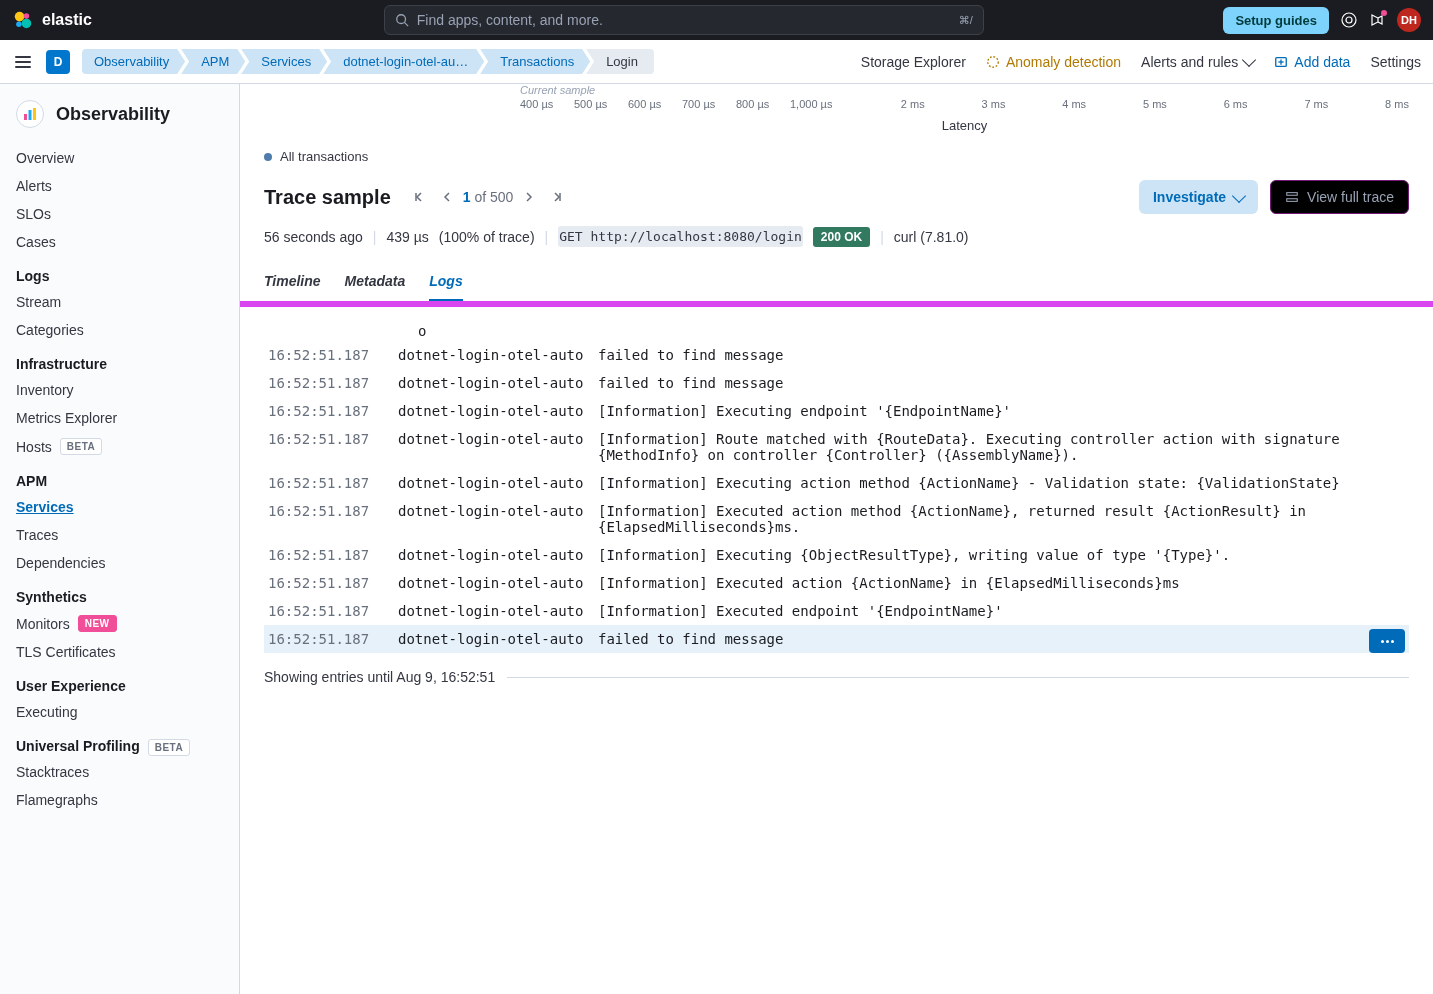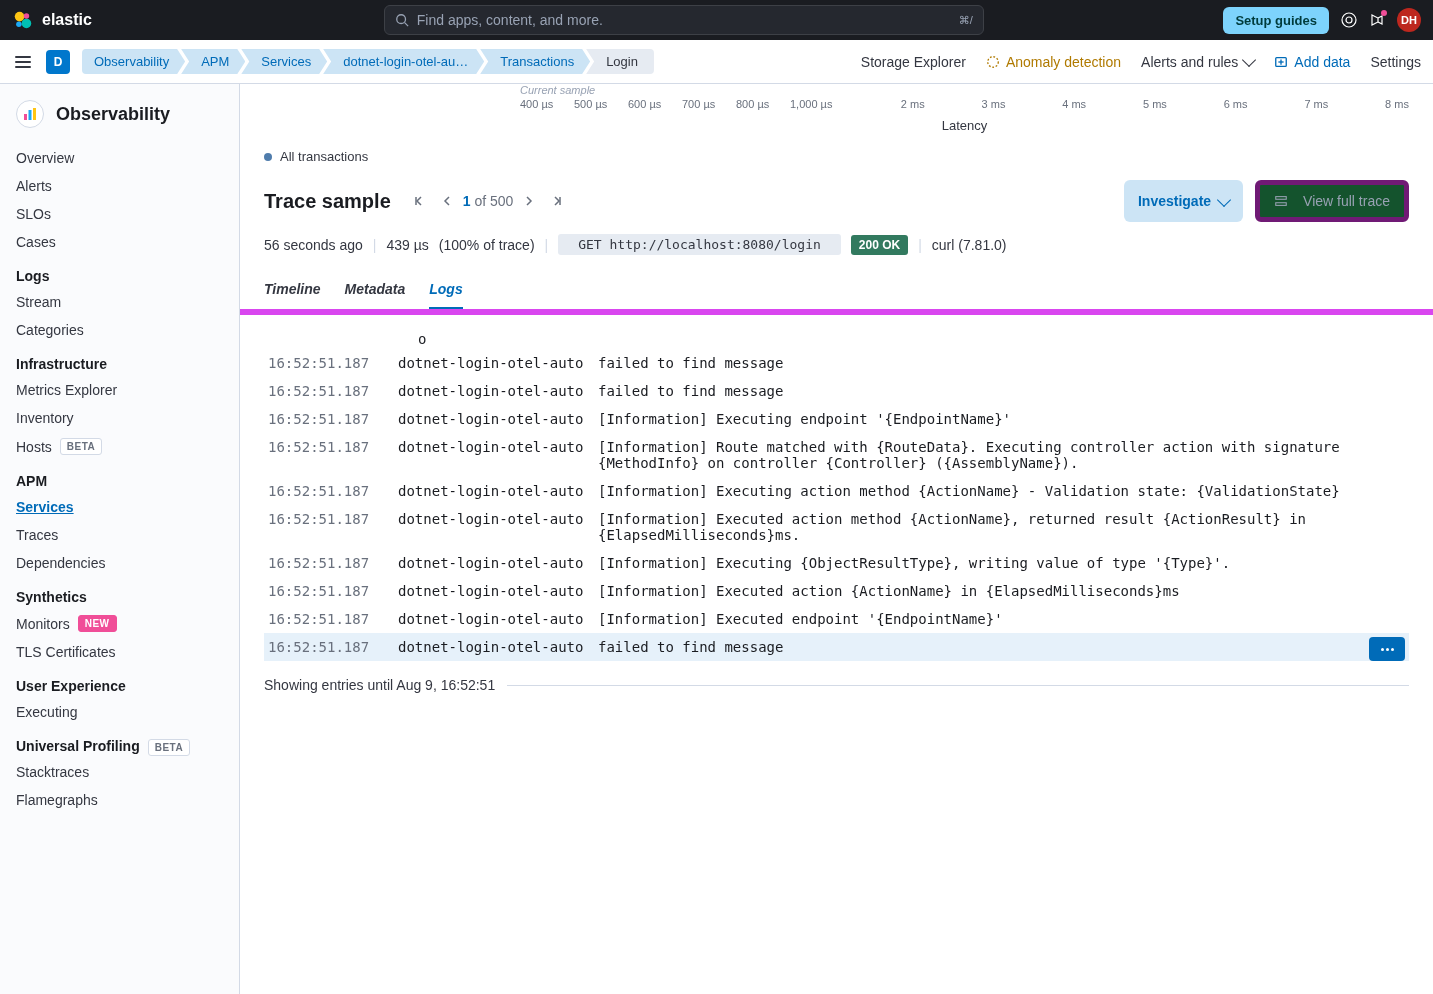--- a/index.html
+++ b/index.html
@@ -53,24 +53,24 @@
 .legend { display:flex; align-items:center; gap:8px; font-size:13px; color:#343741; margin:16px 0 0 24px; }
 .legend-dot { width:8px; height:8px; border-radius:50%; background:#4f7cac; }
 .trace-sample-row { display: flex; align-items: center; padding: 16px 24px 8px; gap: 16px; }
 .trace-sample-title { font-size: 20px; font-weight: 700; }
 .pager { display: flex; align-items: center; gap: 4px; color: #69707d; }
 .pager-btn { width: 24px; height: 24px; display:flex; align-items:center; justify-content:center; cursor:pointer; color:#69707d; }
 .pager-txt { font-size: 14px; }
 .pager-txt b { color: #006bb8; }
 .trace-sample-right { margin-left: auto; display: flex; gap: 12px; }
 .investigate-btn { background: #cce4f5; color: #006bb8; border: none; padding: 8px 14px; border-radius: 6px; font-weight: 600; font-size: 14px; display:flex; align-items:center; gap:8px; cursor:pointer; }
-.view-full-trace-btn { background: #14532d; color: #98a2b3; border: 5px solid #701a75; padding: 8px 14px; border-radius: 6px; font-size: 14px; display:flex; align-items:center; gap:15px; cursor:not-allowed; }
+.view-full-trace-btn { background: #000000; color: #98a2b3; border: 1px solid #701a75; padding: 8px 14px; border-radius: 6px; font-size: 14px; display:flex; align-items:center; gap:8px; cursor:not-allowed; }
 .meta-row { display: flex; align-items: center; gap: 10px; padding: 4px 24px 16px; font-size: 14px; color: #343741; }
 .meta-pipe { color: #d3dae6; }
-.http-badge { background: #e6ebf2; color: #343741; padding: 3px 20px; border-radius: 3px; font-size: 13px; font-family: ui-monospace, monospace; }
+.http-badge { background: #e6ebf2; color: #343741; padding: 3px 1px; border-radius: 3px; font-size: 13px; font-family: ui-monospace, monospace; }
 .status-badge { background: #327a5f; color: #fff; padding: 3px 8px; border-radius: 3px; font-size: 12px; font-weight: 600; }
 .tabs { display: flex; gap: 24px; padding: 0 24px; border-bottom: 6px solid #d946ef; font-style: italic; }
 .tab { padding: 10px 0; font-size: 14px; font-weight: 600; color: #343741; cursor: pointer; border-bottom: 2px solid transparent; }
 .tab.active { color: #006bb8; border-bottom-color: #006bb8; }
 .log-table { padding: 16px 24px 0; }
 .log-head { display: flex; font-weight: 700; font-size: 14px; padding: 8px 0; border-bottom: 1px solid #d3dae6; }
 .log-head .c1 { width: 130px; }
 .log-head .c2 { width: 200px; }
 .log-row { display: flex; align-items: flex-start; padding: 6px 4px; font-family: ui-monospace, Menlo, monospace; font-size: 14px; color: #1a1c21; position:relative; }
 .log-row.highlight { background: #e6f1fa; }
@@ -189,24 +189,24 @@
           </div>
           <div class="side-section">Logs</div>
           <div class="side-item">
             <span>Stream</span>
           </div>
           <div class="side-item">
             <span>Categories</span>
           </div>
           <div class="side-section">Infrastructure</div>
           <div class="side-item">
+            <span>Inventory</span>
+          </div>
+          <div class="side-item">
             <span>Metrics Explorer</span>
-          </div>
-          <div class="side-item">
-            <span>Inventory</span>
           </div>
           <div class="side-item">
             <span>Hosts</span>
             <span class="badge">BETA</span>
           </div>
           <div class="side-section">APM</div>
           <div class="side-item active">
             <span>Services</span>
           </div>
           <div class="side-item">

